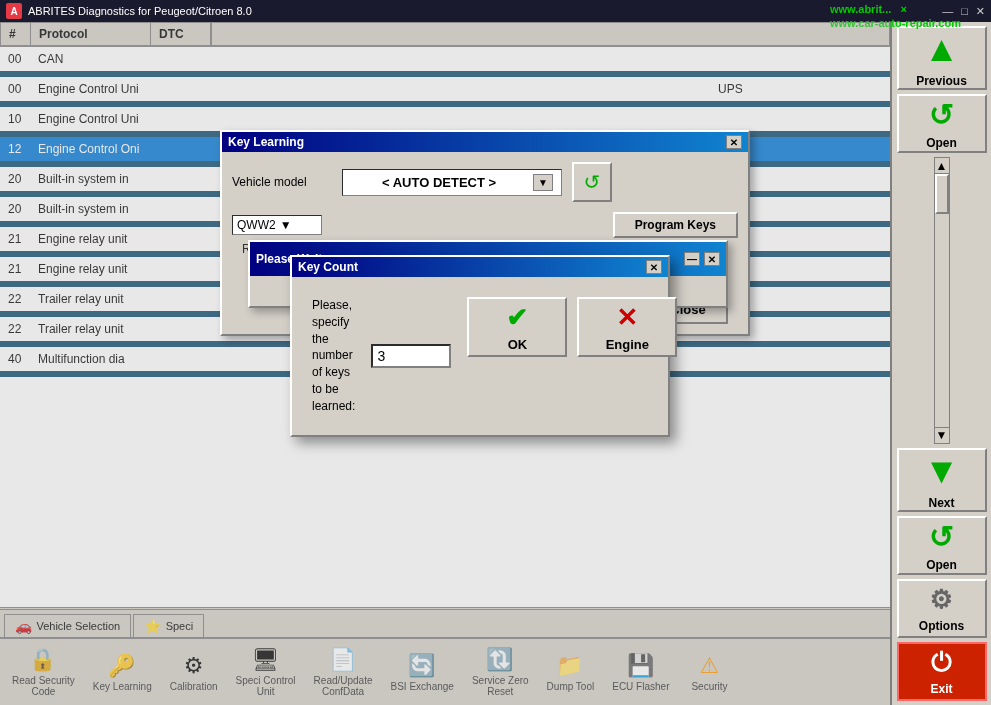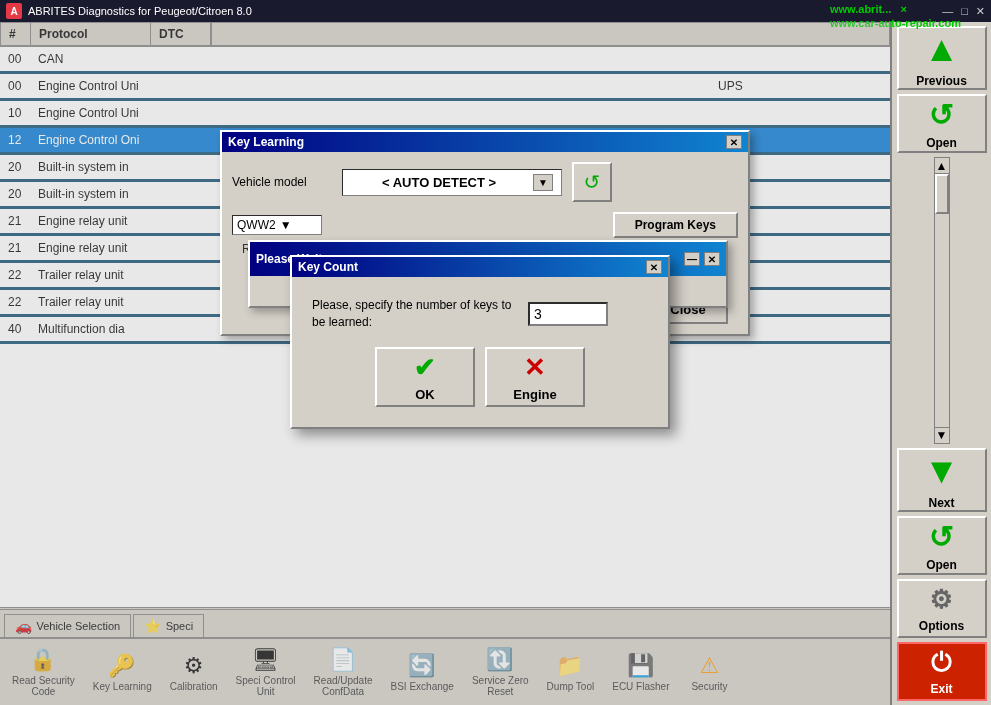--- a/index.html
+++ b/index.html
@@ -89,21 +89,21 @@
       border-right: 1px solid #808080;
     }
     .col-hash { width: 30px; }
     .col-name { flex: 1; }
     .col-protocol { width: 120px; }
     .col-dtc { width: 60px; }
 
     
     .unit-row {
       display: flex;
-      border-bottom: 3px solid #0c4a6e;
+      border-bottom: 6px solid #0c4a6e;
       padding: 3px 0;
       background: white;
     }
     .unit-row.selected { background: #0078d7; color: white; }
     .unit-cell {
       padding: 2px 8px;
       font-size: 12px;
     }
     .unit-cell.hash { width: 30px; }
     .unit-cell.name { flex: 1; }
@@ -398,21 +398,21 @@
       padding: 3px 6px;
       display: flex;
       align-items: center;
       justify-content: space-between;
       font-size: 12px;
       font-weight: bold;
     }
     .key-count-content {
       padding: 20px;
       display: flex;
-      flex-direction: column;
+      flex-direction: row;
       gap: 16px;
     }
     .key-count-row {
       display: flex;
       align-items: center;
       gap: 16px;
     }
     .key-count-label {
       font-size: 12px;
       max-width: 200px;

